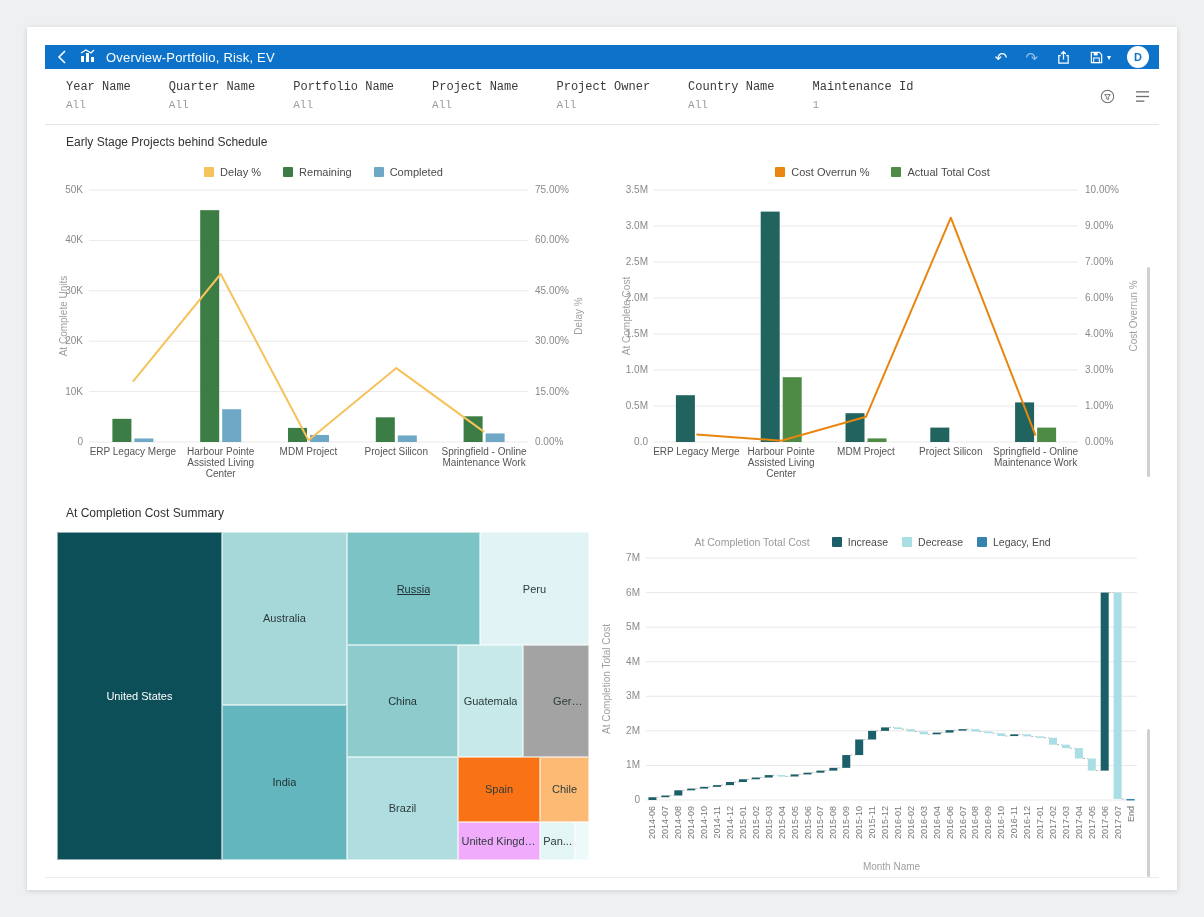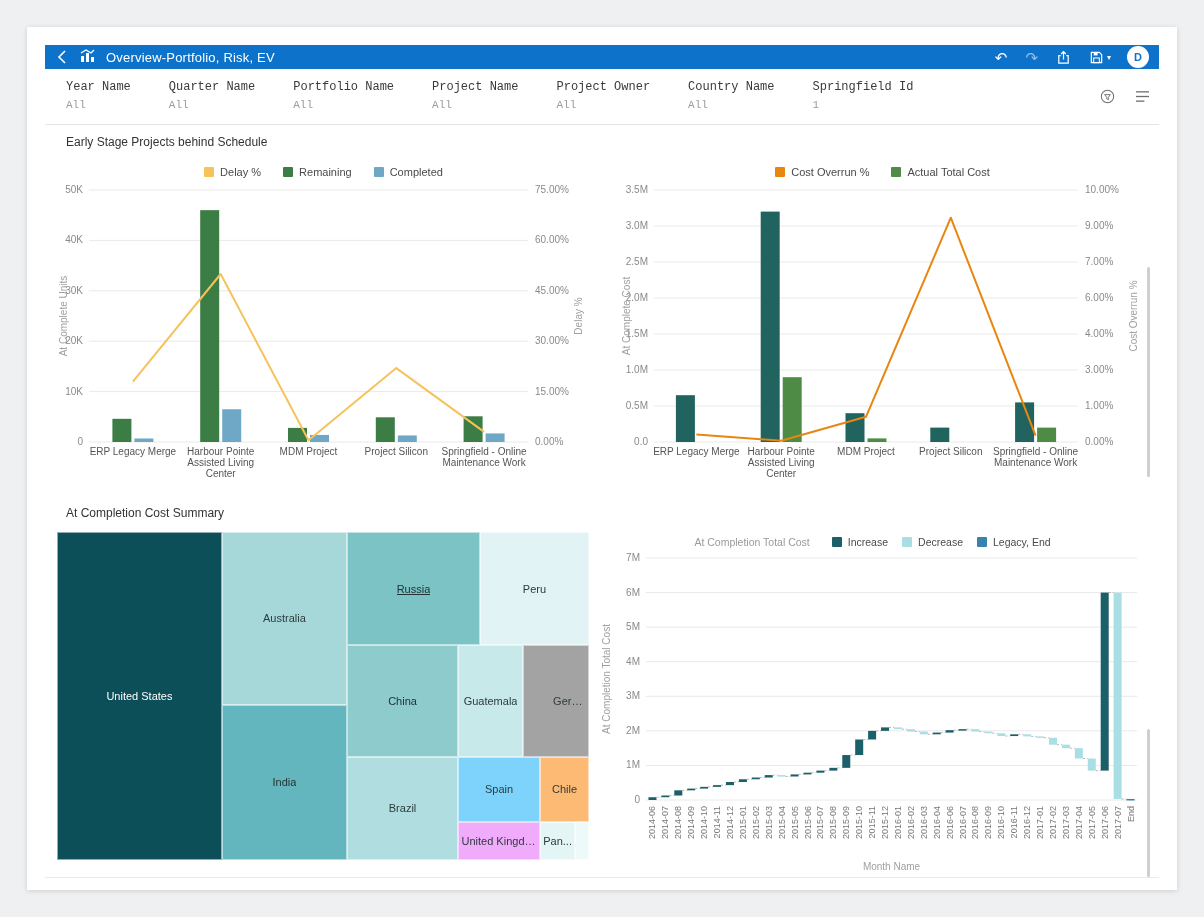--- a/index.html
+++ b/index.html
@@ -125,21 +125,21 @@
         </div>
         <div class="filter-item">
           <div class="f-name">Project Owner</div>
           <div class="f-value">All</div>
         </div>
         <div class="filter-item">
           <div class="f-name">Country Name</div>
           <div class="f-value">All</div>
         </div>
         <div class="filter-item">
-          <div class="f-name">Springfield Id</div>
+          <div class="f-name">Maintenance Id</div>
           <div class="f-value">1</div>
         </div>
       </div>
     <div class="fb-icons">
       <button class="fb-icon">
         <svg width="15" height="15" viewBox="0 0 16 16">
             <circle cx="8" cy="8" r="6.6" fill="none" stroke="#6e6e6e" stroke-width="1.1"></circle>
             <path d="M5 6 H11 L8.9 8.8 V11.4 L7.1 10.4 V8.8 Z" fill="none" stroke="#6e6e6e" stroke-width="1"></path>
           </svg>
       </button>
@@ -292,21 +292,21 @@
       </div>
       <div class="tm-cell" style="left: 75.4%; top: 34.5%; width: 12.2%; height: 34.1%; background: rgb(199, 233, 234); color: rgb(45, 59, 60);">
         <span>Guatemala</span>
       </div>
       <div class="tm-cell" style="left: 87.6%; top: 34.5%; width: 12.4%; height: 34.1%; background: #a3a3a3; color: rgb(45, 59, 60); padding-left: 28px;">
         <span>Germany</span>
       </div>
       <div class="tm-cell" style="left: 54.5%; top: 68.6%; width: 20.9%; height: 31.4%; background: rgb(176, 222, 224); color: rgb(45, 59, 60);">
         <span>Brazil</span>
       </div>
-      <div class="tm-cell" style="left: 75.4%; top: 68.6%; width: 15.4%; height: 19.8%; background: #7dd3fc; color: rgb(45, 59, 60); text-align: right;">
+      <div class="tm-cell" style="left: 75.4%; top: 68.6%; width: 15.4%; height: 19.8%; background: #f97316; color: rgb(45, 59, 60); text-align: right;">
         <span>Spain</span>
       </div>
       <div class="tm-cell" style="left: 90.8%; top: 68.6%; width: 9.2%; height: 19.8%; background: #fdba74; color: rgb(45, 59, 60);">
         <span>Chile</span>
       </div>
       <div class="tm-cell" style="left: 75.4%; top: 88.4%; width: 15.4%; height: 11.6%; background: #f0abfc; color: rgb(45, 59, 60);">
         <span>United Kingdom</span>
       </div>
       <div class="tm-cell" style="left: 90.8%; top: 88.4%; width: 6.6%; height: 11.6%; background: rgb(228, 245, 245); color: rgb(45, 59, 60);">
         <span>Pan...</span>

